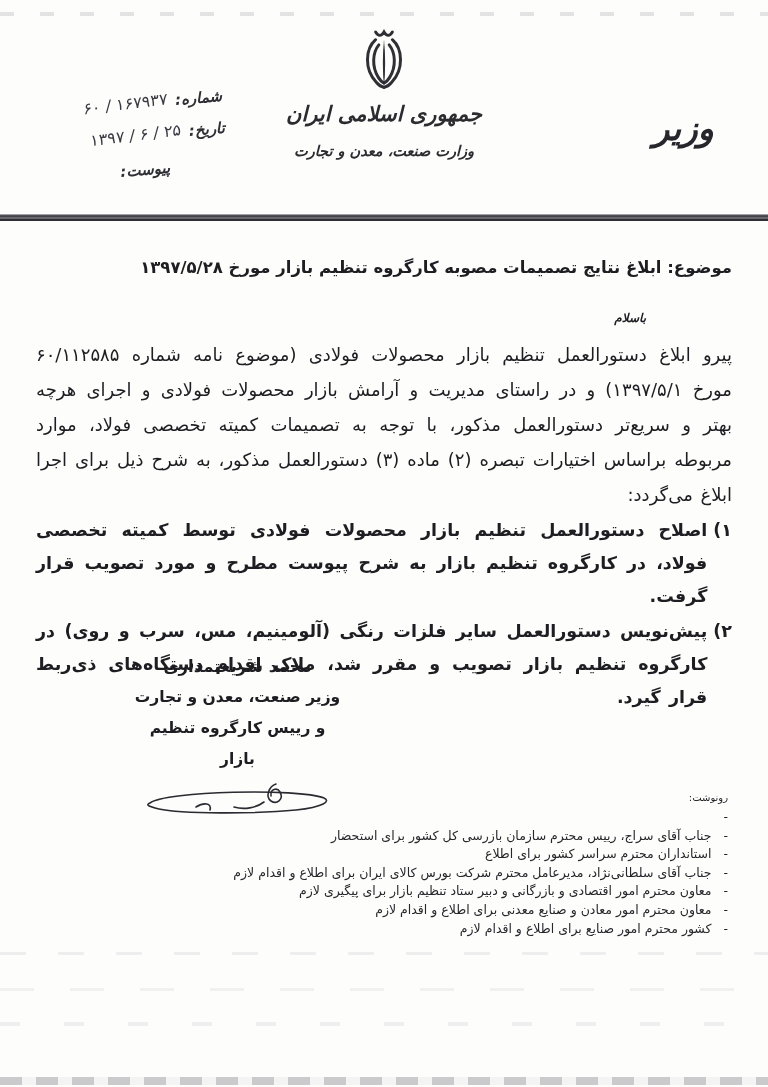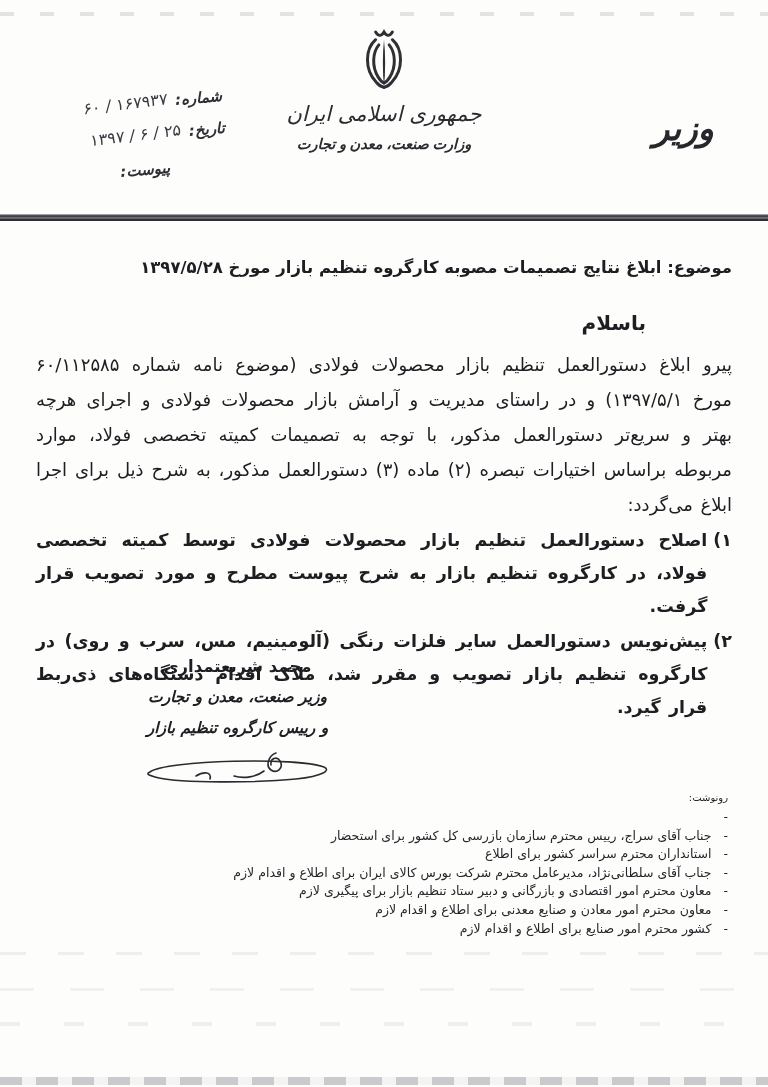--- a/index.html
+++ b/index.html
@@ -30,42 +30,42 @@
   .ref-row.r2{margin-top:13px;}
   .ref-row.r3{margin-top:17px;margin-right:58px;}
   .ref-label{font-weight:bold;font-style:italic;font-size:15px;white-space:nowrap;}
   .ref-value{
     direction:ltr;unicode-bidi:isolate;
     font-size:16px;letter-spacing:2.5px;color:#3a3a44;
     transform:skewX(-6deg) rotate(-2deg);white-space:nowrap;
   }
   .emblem-wrap{position:absolute;top:22px;left:0;right:0;text-align:center;color:#2b2b30;}
   .emblem{width:58px;height:78px;display:block;margin:0 auto 2px;}
-  .org-country{font-size:21px;font-weight:normal;font-style:italic;}
-  .org-ministry{font-size:14.5px;font-weight:bold;font-style:italic;margin-top:10px;font-family:Liberation Serif, serif;}
+  .org-country{font-size:21px;font-weight:bold;font-style:italic;}
+  .org-ministry{font-size:14.5px;font-weight:bold;font-style:italic;margin-top:17px;}
   .minister{
     position:absolute;top:108px;right:54px;
     font-size:34px;font-weight:bold;font-style:italic;color:#26262c;
   }
   .rule{
     position:absolute;top:214px;left:0;width:768px;height:7px;
     background:linear-gradient(to bottom,#f0f0f0 0,#55555c 1px,#3c3c42 3px,#9a9aa0 4px,#2e2e34 5px,#2e2e34 7px);
   }
   
   .content{position:absolute;top:255px;left:0;right:0;padding:0 36px;direction:rtl;}
   .subject{font-weight:bold;font-size:16.5px;line-height:26px;}
-  .salutation{font-weight:bold;font-size:20px;margin:30px 86px 0 0;}
+  .salutation{font-weight:bold;font-size:12px;margin:30px 86px 0 0;font-style:italic;}
   .body-par{margin:12px 0 0;font-size:18px;line-height:35px;text-align:justify;word-spacing:2px;}
   .item{display:flex;direction:rtl;gap:6px;font-weight:bold;font-size:17.5px;line-height:33px;margin-top:2px;}
   .item-num{flex:0 0 auto;}
   .item-text{flex:1 1 auto;text-align:justify;word-spacing:2px;}
   
   .sig{position:absolute;top:652px;left:130px;width:215px;text-align:center;font-weight:bold;}
   .sig-name{font-size:16.5px;line-height:30px;}
-  .sig-title{font-size:15.5px;line-height:31px;font-style:italic;}
+  .sig-title{font-size:15.5px;line-height:31px;}
   .sig-scribble{width:200px;height:40px;margin-top:2px;}
   
   .cc{position:absolute;top:792px;right:40px;left:78px;direction:rtl;color:#26262b;}
   .cc-label{font-size:10px;margin-bottom:5px;}
   .cc-item{display:flex;direction:rtl;gap:12px;font-size:12.5px;line-height:18.6px;align-items:baseline;}
 </style>
 </head>
 <body>
 
 <div class="page">

